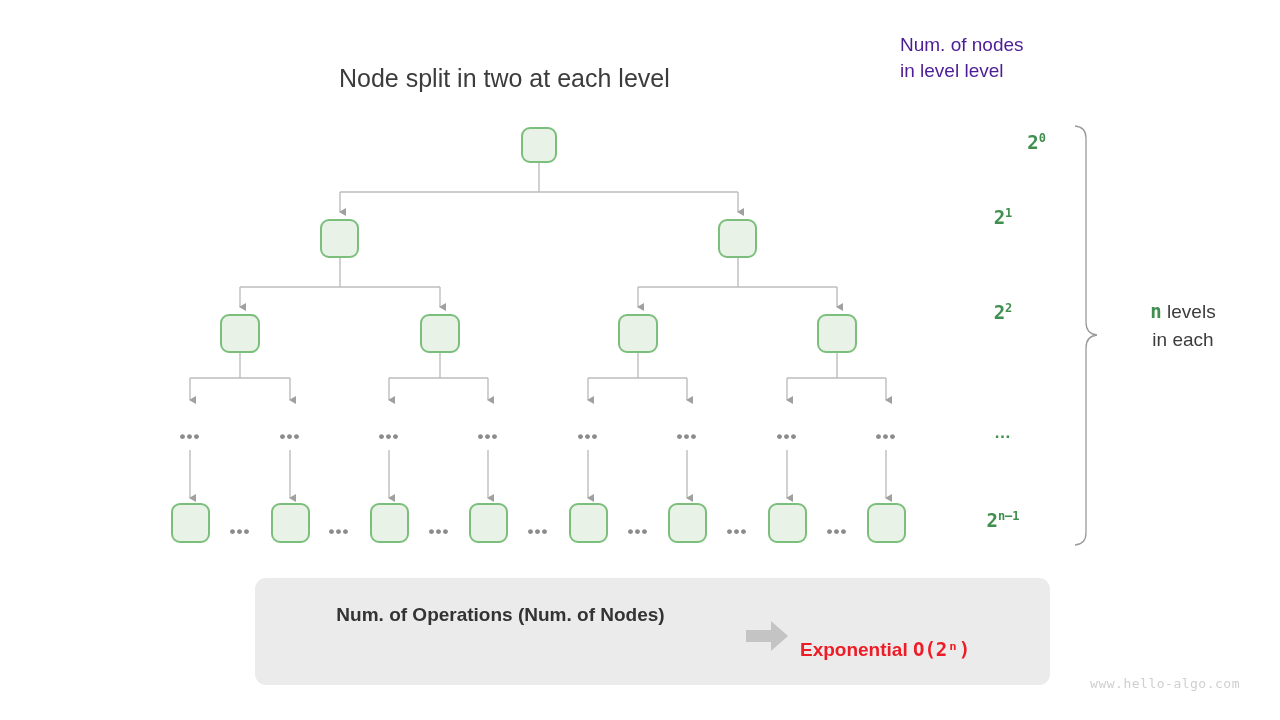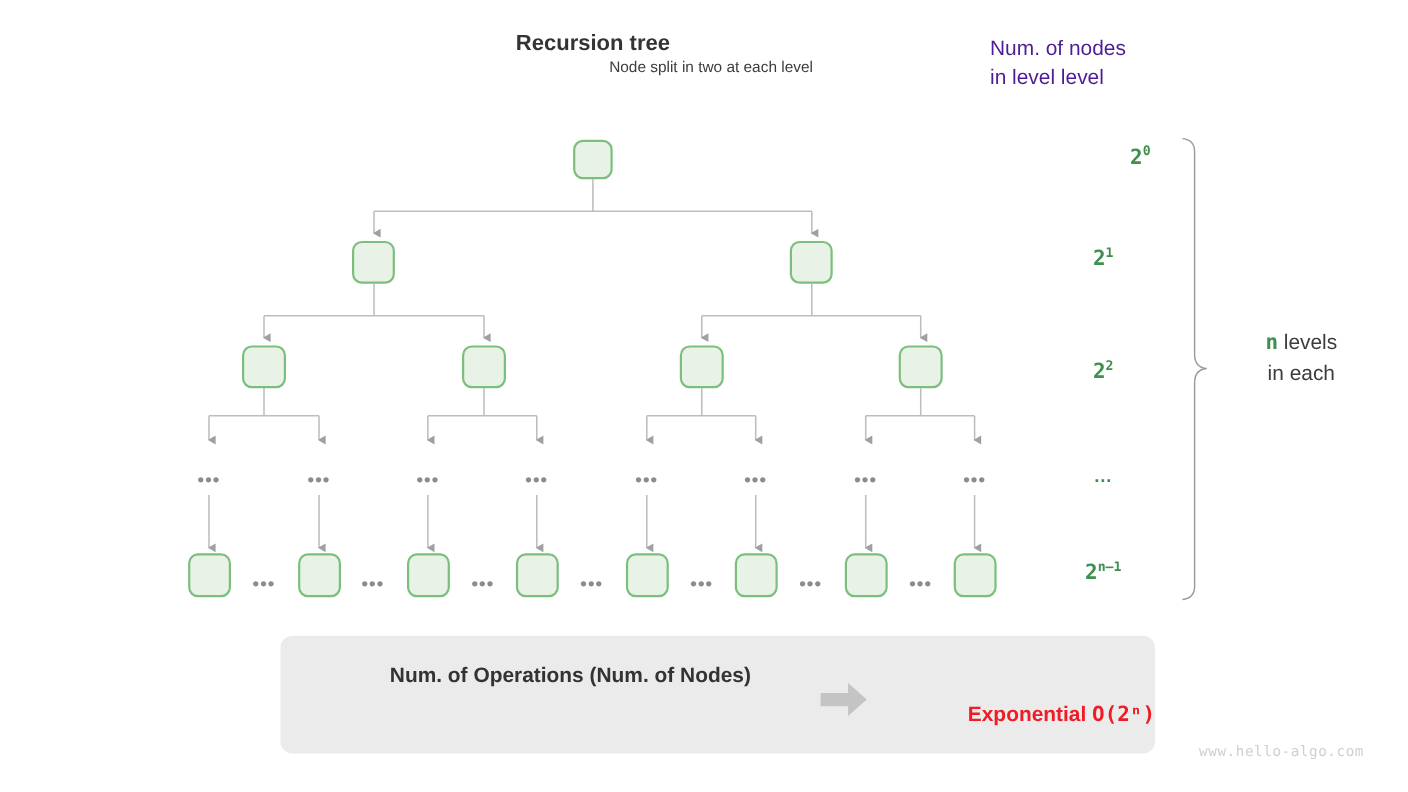--- a/index.html
+++ b/index.html
@@ -10,22 +10,22 @@
   }
   #stage{position:absolute;left:0;top:0;width:1280px;height:720px;}
 
   
   .title{
     position:absolute;font-weight:bold;color:#333333;
     text-align:center;white-space:nowrap;
   }
   #tree-title{left:339px;top:28px;width:400px;font-size:20px;}
   #tree-subtitle{
-    position:absolute;left:339px;top:52px;width:400px;
-    text-align:right;font-size:14px;color:#3c3c3c;white-space:nowrap;
+    position:absolute;left:339px;top:64px;width:400px;
+    text-align:left;font-size:25px;color:#3c3c3c;white-space:nowrap;
   }
   #nodes-title{
     position:absolute;left:900px;top:32px;width:200px;
     text-align:left;font-size:19px;font-weight:normal;color:#4c1d95;
     line-height:26px;
   }
 
   
   #wires{position:absolute;left:0;top:0;width:1280px;height:720px;}
 
@@ -68,50 +68,49 @@
 
   
   #summary{
     position:absolute;left:255px;top:578px;width:795px;height:107px;
     background:#ebebeb;border-radius:11px;
   }
   .sum-head{
     position:absolute;font-size:19px;font-weight:bold;color:#333333;
     text-align:center;white-space:nowrap;
   }
-  #ops-head{left:255px;top:604px;width:495px;padding-left:16px;}
+  #ops-head{left:237px;top:604px;width:495px;padding-left:16px;}
   #tc-head{left:800px;top:604px;width:250px;}
 
   .formula{
     position:absolute;left:255px;top:638px;width:495px;
     text-align:center;white-space:nowrap;
     font-family:"DejaVu Sans Mono",monospace;
     font-size:19px;font-weight:bold;color:#3f8f4f;
   }
   .formula .op{color:#8c8c8c;}
 
   #tc-value{
     position:absolute;left:800px;top:638px;width:250px;
-    text-align:right;white-space:nowrap;
+    text-align:left;white-space:nowrap;
     font-size:19px;font-weight:bold;color:#ee1c26;
   }
   #tc-value .mono{font-family:"DejaVu Sans Mono",monospace;}
 
   #watermark{
     position:absolute;left:1040px;top:676px;width:200px;text-align:right;
     font-family:"DejaVu Sans Mono",monospace;font-size:13px;color:#cfcfcf;
     letter-spacing:.5px;
   }
 </style>
 </head>
 <body>
 
 <div id="stage">
 
-  <div class="title" id="tree-title">Recursion tree</div>
   <div id="tree-subtitle">Node split in two at each level</div>
   <div id="nodes-title">
     <span>Num. of nodes</span><br>
     <span>in level level</span>
   </div>
 
   <svg id="wires" viewBox="0 0 1280 720" xmlns="http://www.w3.org/2000/svg">
     <defs>
       <marker id="arw" markerWidth="9" markerHeight="9" refX="4.5" refY="7" orient="auto" markerUnits="userSpaceOnUse">
         <path d="M0.5,1 L8.5,1 L4.5,8 Z" fill="#a0a0a0"></path>
@@ -201,24 +200,24 @@
   <div class="dots" style="left:339px;top:531px;">•••</div>
   <div class="dots" style="left:439px;top:531px;">•••</div>
   <div class="dots" style="left:538px;top:531px;">•••</div>
   <div class="dots" style="left:638px;top:531px;">•••</div>
   <div class="dots" style="left:737px;top:531px;">•••</div>
   <div class="dots" style="left:837px;top:531px;">•••</div>
 
   <div class="lvl-count" style="top:142px;text-align:right;">
     <span>2</span><sup>0</sup>
   </div>
-  <div class="lvl-count" style="top:234px;">
+  <div class="lvl-count" style="top:217px;">
     <span>2</span><sup>1</sup>
   </div>
-  <div class="lvl-count" style="top:337px;">
+  <div class="lvl-count" style="top:312px;">
     <span>2</span><sup>2</sup>
   </div>
   <div class="lvl-dots" style="top:433px;">
     <span>…</span>
   </div>
   <div class="lvl-count" style="top:520px;">
     <span>2</span><sup>n–1</sup>
   </div>
 
   <div id="levels-total">

